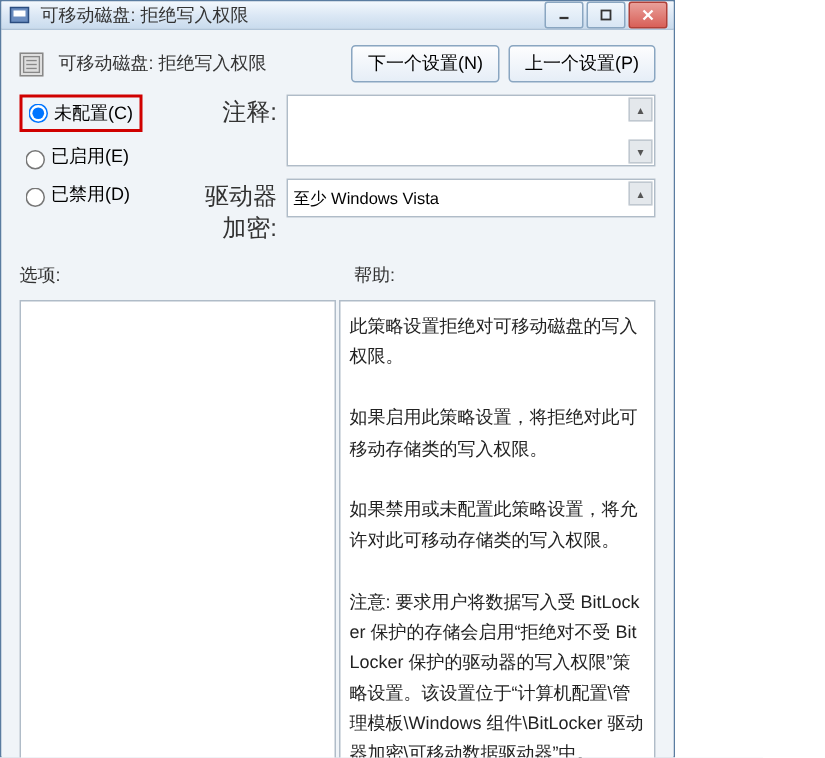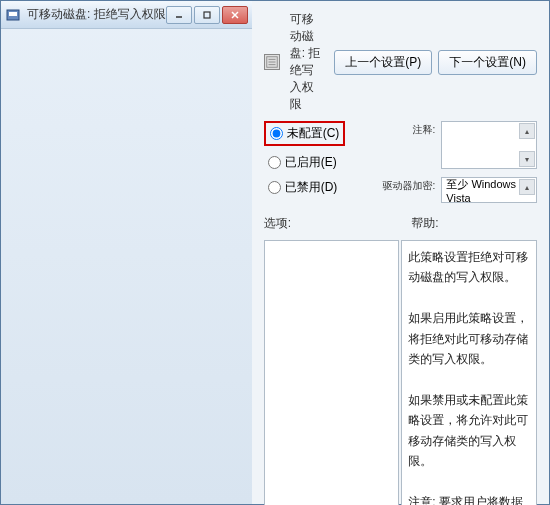--- a/index.html
+++ b/index.html
@@ -1,41 +1,41 @@
 <!DOCTYPE html>
 <html><head>
 <meta charset="utf-8">
 <style>
   * { box-sizing: border-box; margin: 0; padding: 0; }
   body { font-family: "Microsoft YaHei", "Segoe UI", Tahoma, sans-serif; font-size: 12px; background: #fff; }
-  .window { width: 550px; height: 505px; border: 1px solid #5a7ca0; background: linear-gradient(to bottom, #e8f0f8 0%, #d8e4f0 100%); display: flex; flex-direction: row; position: relative; }
+  .window { width: 450px; height: 505px; border: 1px solid #5a7ca0; background: linear-gradient(to bottom, #e8f0f8 0%, #d8e4f0 100%); display: flex; flex-direction: column; position: relative; }
   .titlebar { height: 28px; background: linear-gradient(to bottom, #f3f8fd 0%, #dce8f5 50%, #c9dbed 100%); display: flex; align-items: center; padding: 0 4px; border-bottom: 1px solid #b0c4d8; }
   .titlebar-icon { width: 16px; height: 16px; margin-right: 6px; }
   .titlebar-title { flex: 1; color: #333; font-size: 12px; }
   .titlebar-controls { display: flex; gap: 2px; }
   .titlebar-btn { width: 26px; height: 18px; border: 1px solid #8aa6c1; border-radius: 2px; background: linear-gradient(to bottom, #f0f6fc, #d8e6f4); display: flex; align-items: center; justify-content: center; font-size: 10px; cursor: default; }
   .titlebar-btn.close { background: linear-gradient(to bottom, #e9a09a, #d86058); border-color: #b04038; color: #fff; font-weight: bold; }
   
   .content { flex: 1; padding: 10px 12px 12px 12px; display: flex; flex-direction: column; gap: 8px; background: #f0f4f8; }
   .header-row { display: flex; align-items: center; gap: 10px; }
   .header-icon { width: 16px; height: 16px; border: 1px solid #888; background: #e0e0e0; }
   .header-title { flex: 1; font-size: 12px; color: #333; }
   .nav-buttons { display: flex; gap: 6px; }
   .btn { padding: 3px 10px; border: 1px solid #8aa6c1; border-radius: 3px; background: linear-gradient(to bottom, #fdfdfe, #e6eef7); font-size: 12px; cursor: default; min-width: 90px; text-align: center; }
   
   .config-area { display: flex; gap: 30px; }
-  .radio-item { display: flex; align-items: center; gap: 4px; }
+  .radio-item { display: flex; align-items: flex-end; gap: 4px; }
   .radio-item input[type="radio"] { margin: 0; }
   .radio-item label { font-size: 12px; cursor: default; }
   .radio-wrap { display:flex; flex-direction:column; gap:8px; }
   .selected-radio-box { border: 2px solid #d00000; padding: 2px 4px; display:inline-flex; align-items:center; gap:4px; width:fit-content; }
   
   .fields-col { flex: 1; display: flex; flex-direction: column; gap: 8px; }
   .field-row { display: flex; align-items: flex-start; gap: 6px; }
-  .field-label { width: 60px; font-size: 10px; color: #333; padding-top: 2px; text-align: right; }
+  .field-label { width: 60px; font-size: 16px; color: #333; padding-top: 2px; text-align: right; }
   .comment-box { flex: 1; height: 48px; border: 1px solid #b0bcc8; background: #fff; position: relative; }
   .platform-box { flex: 1; height: 20px; border: 1px solid #b0bcc8; background: #fff; padding: 12px 4px; font-size: 11px; display: flex; align-items: center; position: relative; }
   .scroll-arrow { position: absolute; right: 1px; width: 16px; height: 16px; background: #e4e8ec; border: 1px solid #c0c8d0; display:flex; align-items:center; justify-content:center; font-size:8px; color:#555;}
   .scroll-arrow.up { top: 1px; }
   .scroll-arrow.down { bottom: 1px; }
   
   .panels-labels { display: flex; gap: 22px; margin-top: 4px; }
   .panel-label { width: 50%; font-size: 12px; color: #333; }
   .panels { flex: 1; display: flex; gap: 2px; }
   .panel { width: 50%; border: 1px solid #b0bcc8; background: #fff; position: relative; padding: 6px; overflow: hidden; }
@@ -81,22 +81,22 @@
       <span class="header-icon">
         <svg width="14" height="14" viewBox="0 0 16 16">
             <rect x="2" y="2" width="12" height="12" fill="#ddd" stroke="#888"></rect>
             <line x1="4" y1="5" x2="12" y2="5" stroke="#888"></line>
             <line x1="4" y1="8" x2="12" y2="8" stroke="#888"></line>
             <line x1="4" y1="11" x2="12" y2="11" stroke="#888"></line>
           </svg>
       </span>
       <span class="header-title">可移动磁盘: 拒绝写入权限</span>
       <div class="nav-buttons">
+        <div class="btn">下一个设置(N)</div>
         <div class="btn">上一个设置(P)</div>
-        <div class="btn">下一个设置(N)</div>
       </div>
     </div>
 
     <div class="config-area">
       <div class="radio-wrap">
         <div class="selected-radio-box">
           <input type="radio" name="cfg" checked="" style="">
           <label>未配置(C)</label>
         </div>
         <div class="radio-item" style="padding-left:4px;">

